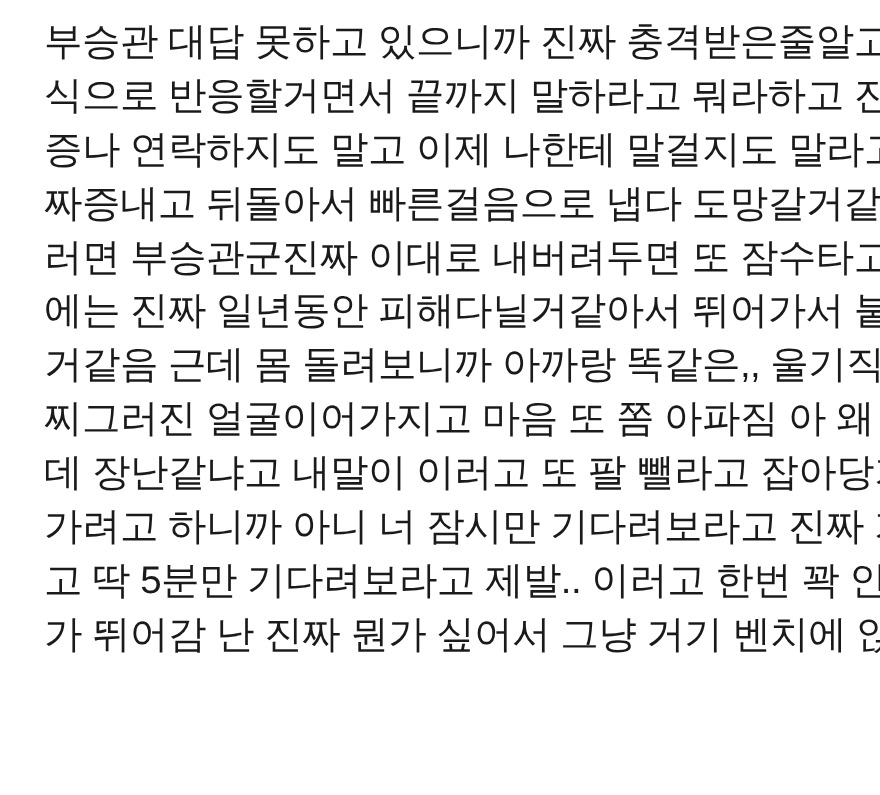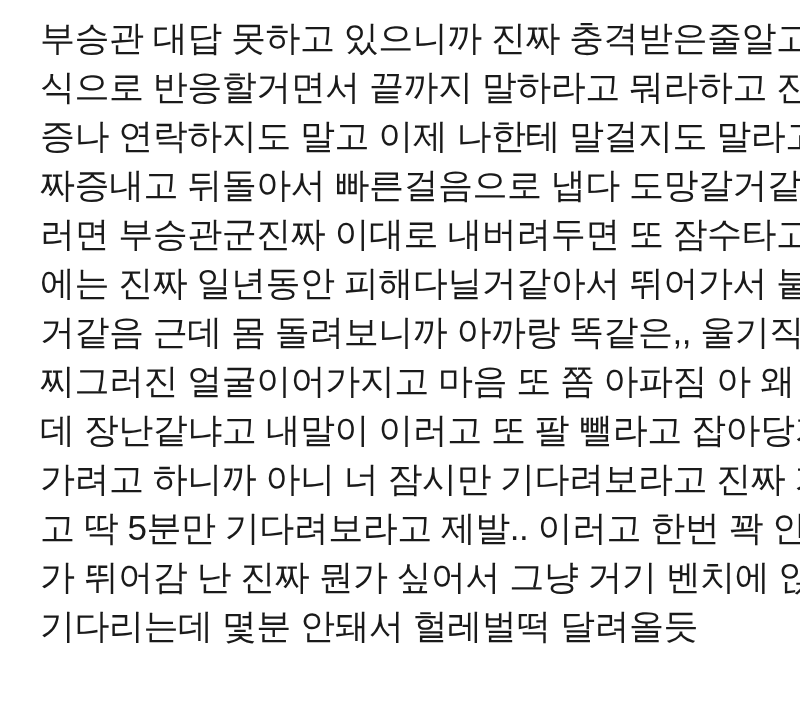--- a/index.html
+++ b/index.html
@@ -34,15 +34,14 @@
     <div class="text-line">증나 연락하지도 말고 이제 나한테 말걸지도 말라고 또</div>
     <div class="text-line">짜증내고 뒤돌아서 빠른걸음으로 냅다 도망갈거같음 그</div>
     <div class="text-line">러면 부승관군진짜 이대로 내버려두면 또 잠수타고 이번</div>
     <div class="text-line">에는 진짜 일년동안 피해다닐거같아서 뛰어가서 붙잡을</div>
     <div class="text-line">거같음 근데 몸 돌려보니까 아까랑 똑같은,, 울기직전의</div>
     <div class="text-line">찌그러진 얼굴이어가지고 마음 또 쫌 아파짐 아 왜 잡는</div>
     <div class="text-line">데 장난같냐고 내말이 이러고 또 팔 뺄라고 잡아당기고</div>
     <div class="text-line">가려고 하니까 아니 너 잠시만 기다려보라고 진짜 가지말</div>
     <div class="text-line">고 딱 5분만 기다려보라고 제발.. 이러고 한번 꽉 안았다</div>
     <div class="text-line">가 뛰어감 난 진짜 뭔가 싶어서 그냥 거기 벤치에 앉아서</div>
-    <div class="text-line">기다리는데 몇분 안돼서 헐레벌떡 달려올듯</div>
   </div>
 </div>
 
 </body></html>

